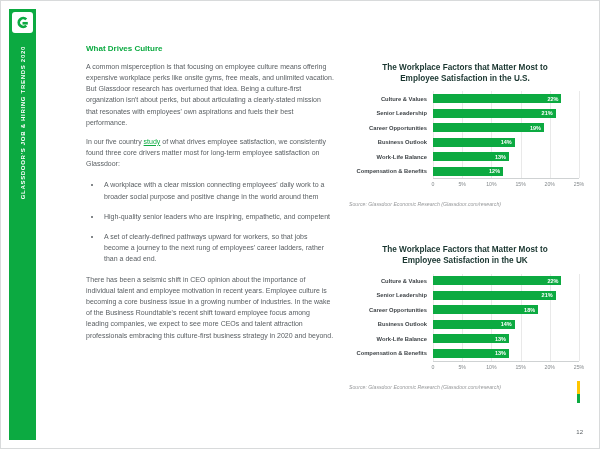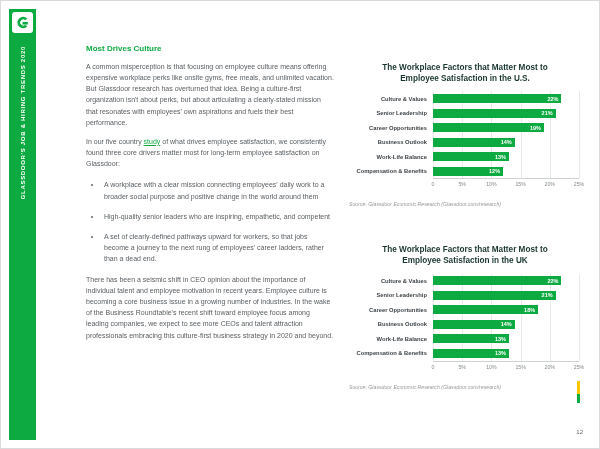--- a/index.html
+++ b/index.html
@@ -47,21 +47,21 @@
     <div class="logo-box">
       <svg width="15" height="15" viewBox="0 0 24 24" aria-hidden="true">
         <path d="M18 17 A7 7 0 1 1 18 7" fill="none" stroke="#0caa41" stroke-width="4.4"></path>
         <path d="M20.5 13.2 H12" fill="none" stroke="#0caa41" stroke-width="4.2"></path>
       </svg>
     </div>
     <div class="sidebar-title">GLASSDOOR'S JOB &amp; HIRING TRENDS 2020</div>
   </div>
 
   <div class="text-col">
-    <h2 class="heading">Most Drives Culture</h2>
+    <h2 class="heading">What Drives Culture</h2>
     <p>A common misperception is that focusing on employee culture means offering expensive workplace perks like onsite gyms, free meals, and unlimited vacation. But Glassdoor research has overturned that idea. Being a culture-first organization isn't about perks, but about articulating a clearly-stated mission that resonates with employees' own aspirations and fuels their best performance.</p>
     <p><span>In our five country </span><a class="link">study</a><span> of what drives employee satisfaction, we consistently found three core drivers matter most for long-term employee satisfaction on Glassdoor:</span></p>
     <ul>
       <li>A workplace with a clear mission connecting employees' daily work to a broader social purpose and positive change in the world around them</li>
       <li>High-quality senior leaders who are inspiring, empathetic, and competent</li>
       <li>A set of clearly-defined pathways upward for workers, so that jobs become a journey to the next rung of employees' career ladders, rather than a dead end.</li>
     </ul>
     <p>There has been a seismic shift in CEO opinion about the importance of individual talent and employee motivation in recent years. Employee culture is becoming a core business issue in a growing number of industries. In the wake of the Business Roundtable's recent shift toward employee focus among leading companies, we expect to see more CEOs and talent attraction professionals embracing this culture-first business strategy in 2020 and beyond.</p>
   </div>
 

